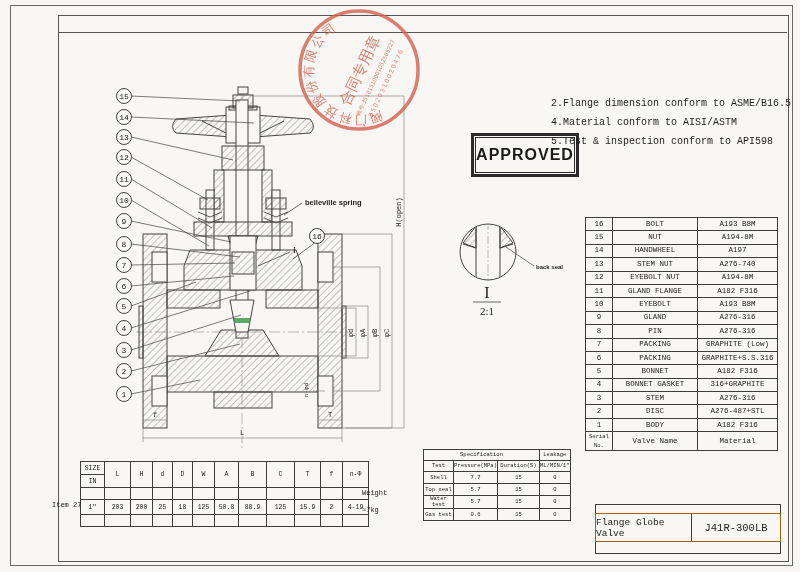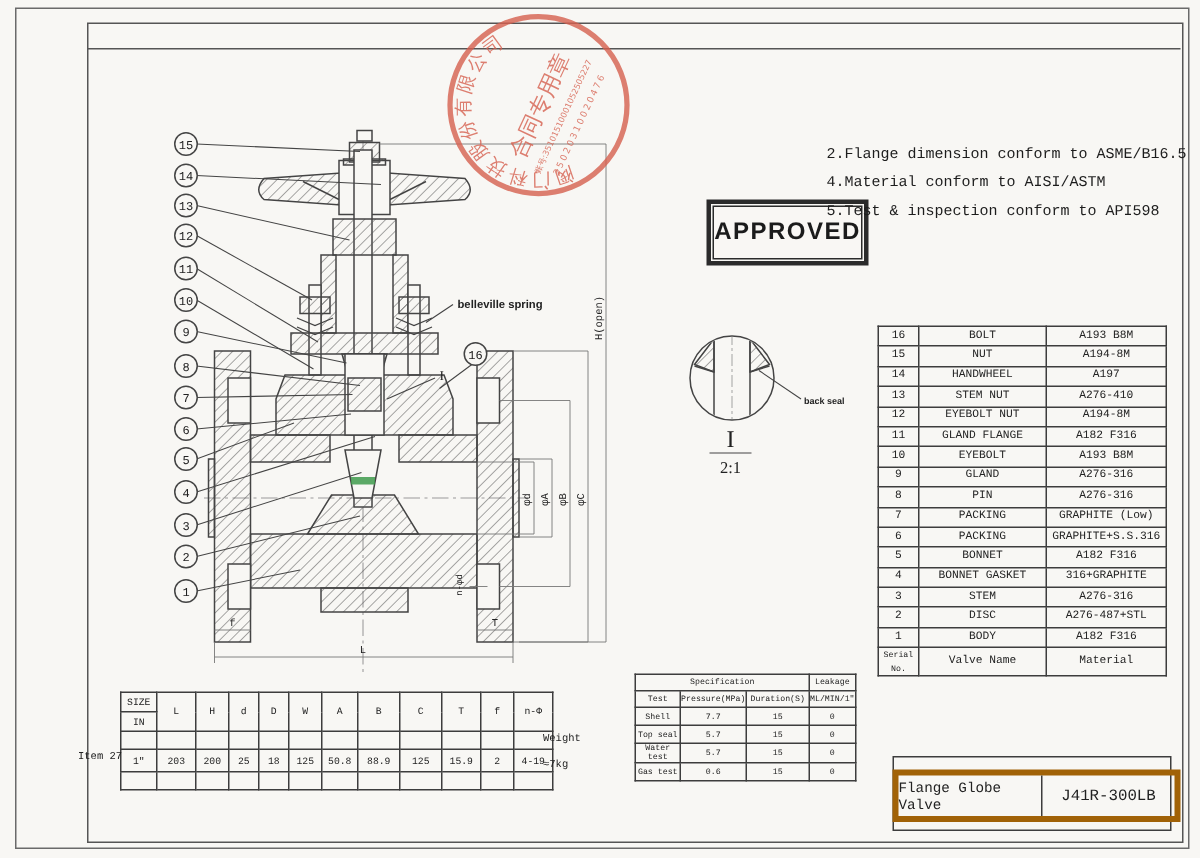--- a/index.html
+++ b/index.html
@@ -25,21 +25,21 @@
   .parts td{height:12.4px;line-height:9px;}
   
   .dims{left:80px;top:461px;font-size:6.5px;}
   .dims td{line-height:7px;}
   .sidelabel{position:absolute;font-size:7px;color:#222;}
   
   .spec{left:423px;top:449px;font-size:5.5px;}
   .spec td{line-height:6px;}
   
   .tblock{position:absolute;left:595px;top:504px;width:184px;height:48px;border:1px solid #3d3d3d;}
-  .tblock-row{position:absolute;left:-1px;top:8px;width:184px;height:27px;border:4px solid #a16207;display:flex;}
+  .tblock-row{position:absolute;left:-1px;top:8px;width:184px;height:27px;border:1px solid #a16207;display:flex;}
   .tb-name{width:95px;border-right:1px solid #3d3d3d;display:flex;align-items:center;justify-content:center;font-size:9.5px;}
   .tb-model{flex:1;display:flex;align-items:center;justify-content:center;font-size:10.5px;}
 </style>
 </head>
 <body>
 
 <div class="page">
 
   <div class="frame-outer"></div>
   <div class="frame-inner"></div>
@@ -261,21 +261,21 @@
           <td>A194-8M</td>
         </tr>
         <tr>
           <td>14</td>
           <td>HANDWHEEL</td>
           <td>A197</td>
         </tr>
         <tr>
           <td>13</td>
           <td>STEM NUT</td>
-          <td>A276-410</td>
+          <td>A276-740</td>
         </tr>
         <tr>
           <td>12</td>
           <td>EYEBOLT NUT</td>
           <td>A194-8M</td>
         </tr>
         <tr>
           <td>11</td>
           <td>GLAND FLANGE</td>
           <td>A182 F316</td>

